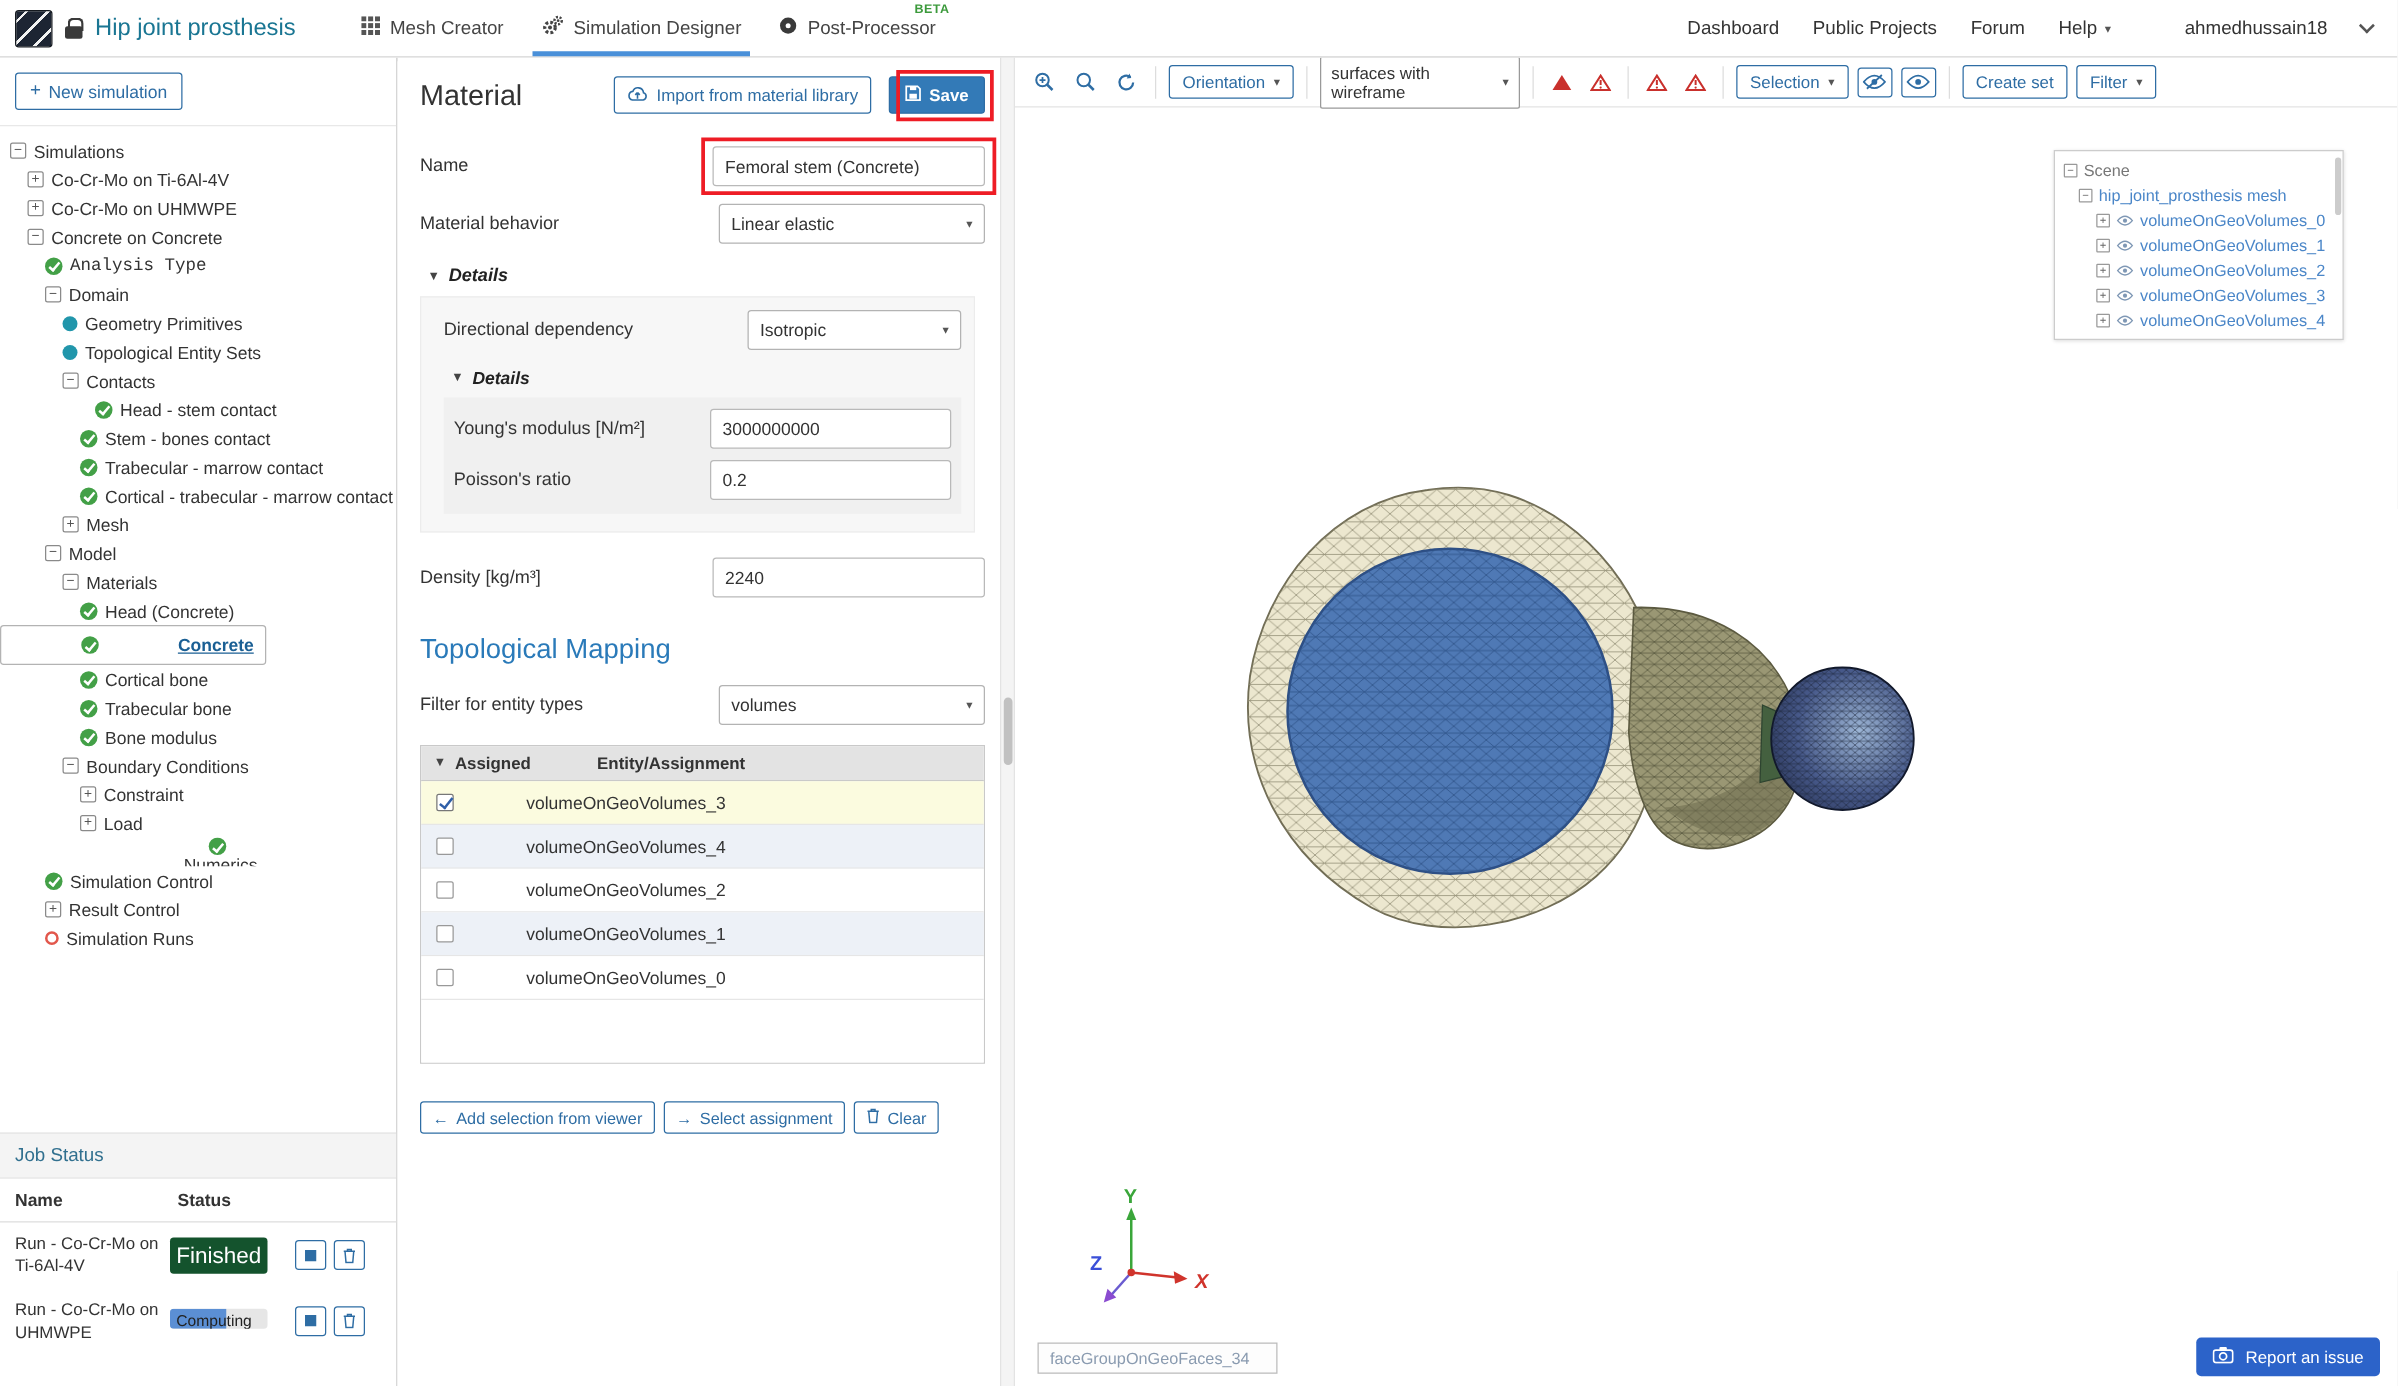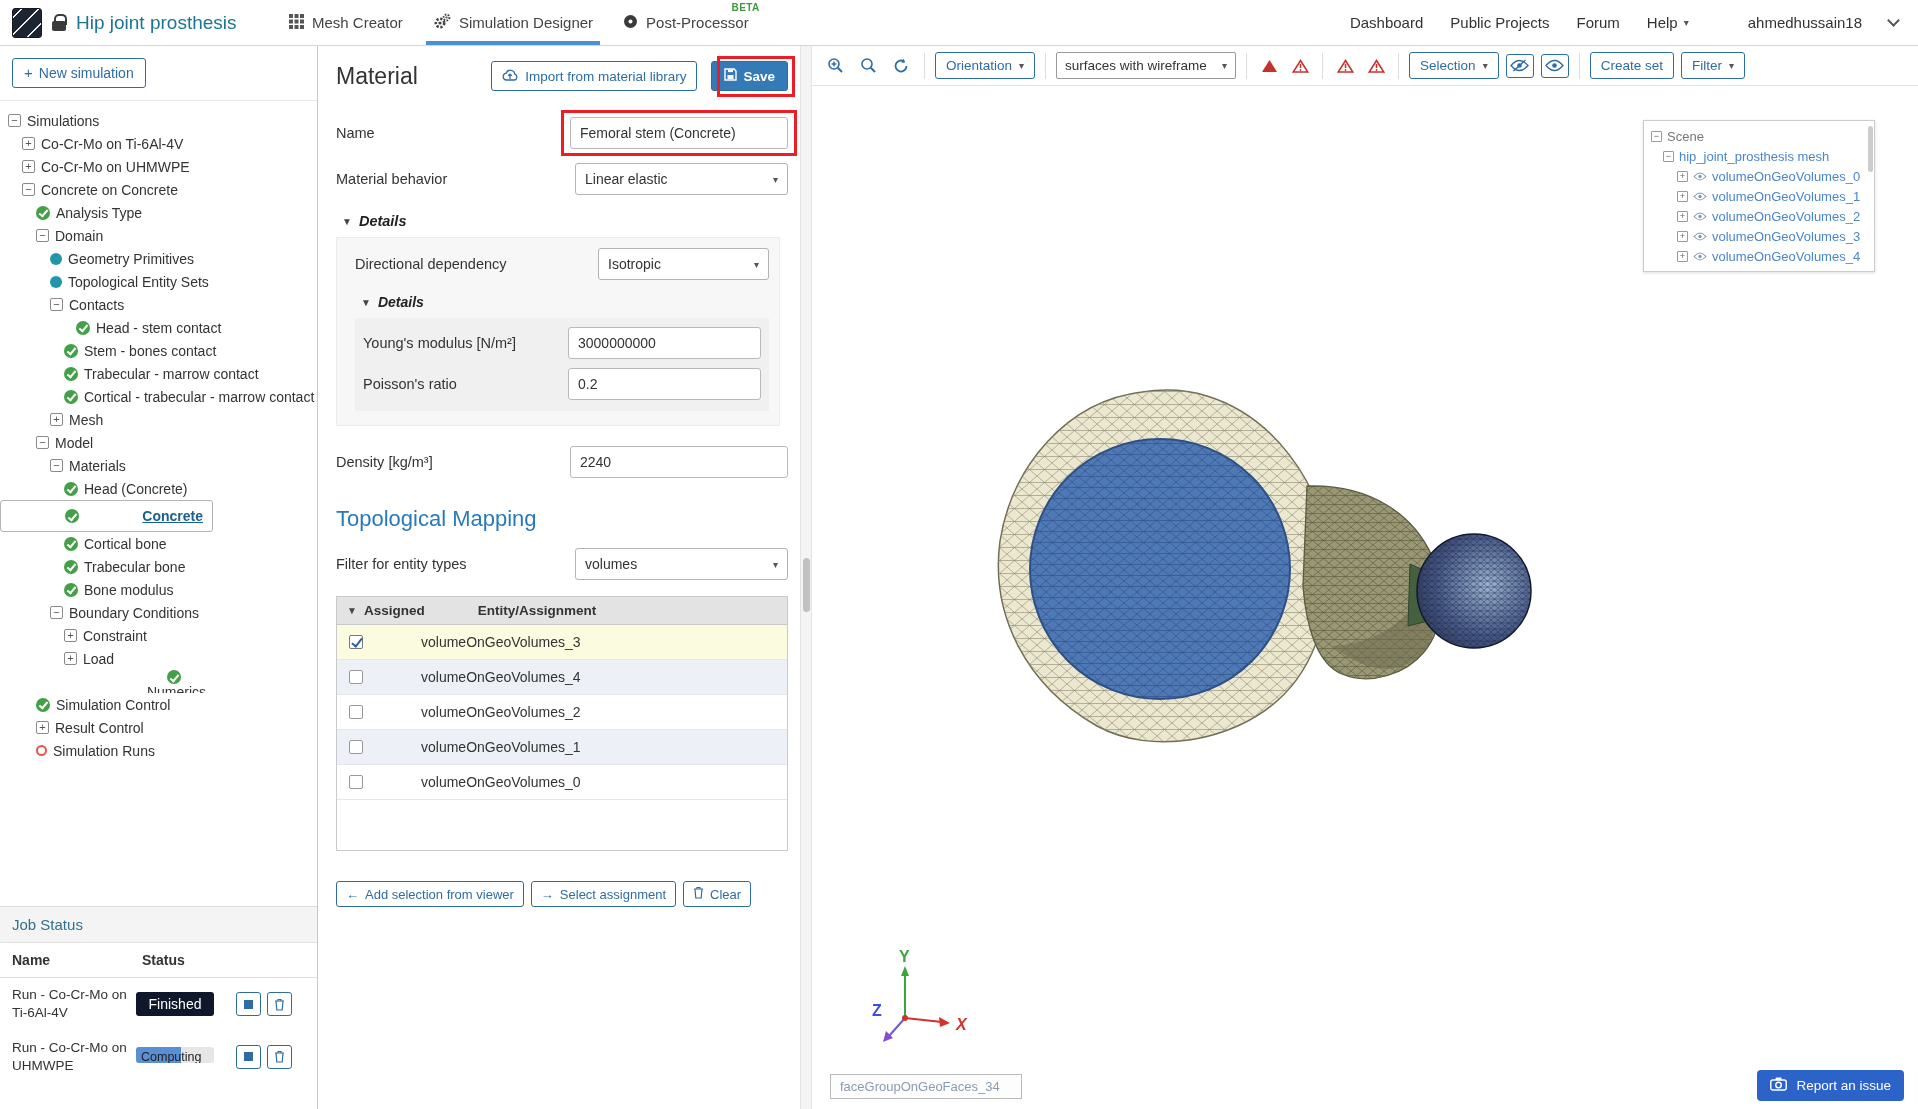--- a/index.html
+++ b/index.html
@@ -39,21 +39,21 @@
   .nicon.run{width:11px;height:11px;border-radius:50%;border:2px solid #e2574c;background:#fff}
   .tlabel{font-size:14px;color:#333}
   .trow.sel .tlabel{color:#1a5f94;font-weight:bold;text-decoration:underline}
 
   
   .jobs{position:absolute;left:0;right:0;bottom:0;border-top:1px solid #ddd;background:#fff}
   .jobs-title{background:#f4f4f4;color:#31708f;font-size:15px;padding:9px 12px;border-bottom:1px solid #e2e2e2}
   .jobs-head{display:grid;grid-template-columns:130px 1fr;padding:9px 12px;font-weight:bold;font-size:14px;border-bottom:1px solid #ddd;background:#fff}
   .jobrow{display:grid;grid-template-columns:124px 90px auto;align-items:center;padding:8px 0 8px 12px;font-size:13.5px}
   .jname{line-height:1.35;padding-right:8px}
-  .badge-finished{display:inline-block;background:#0f172a;color:#fff;border-radius:3px;text-align:center;padding:4px 0;font-size:14px;width:78px}
+  .badge-finished{display:inline-block;background:#14532d;color:#fff;border-radius:3px;text-align:center;padding:4px 0;font-size:18px;width:78px}
   .progress{position:relative;display:inline-block;width:78px;height:16px;background:#e6e6e6;border-radius:3px;overflow:hidden}
   .progress .fill{position:absolute;left:0;top:0;bottom:0;width:58%;background:#5b8fd4}
   .progress .plabel{position:absolute;left:5px;top:3px;font-size:12.5px;color:#222}
   .jobbtns{display:flex;gap:6px;margin-left:10px}
   .jbtn{width:25px;height:24px;border:1px solid #2e6da4;border-radius:3px;background:#fff;display:flex;align-items:center;justify-content:center;cursor:pointer}
   .stop-sq{width:9px;height:9px;background:#2e6da4;display:block}
   .jobs-pad{height:26px}
 
   
   .panel{position:absolute;top:49px;left:318px;width:482px;bottom:0;background:#fff;position:absolute;overflow:hidden}
@@ -105,21 +105,21 @@
   .vscrollbar{position:absolute;top:46px;left:800px;width:12px;bottom:0;background:#f4f4f4;border-left:1px solid #e3e3e3;border-right:1px solid #e3e3e3}
   .vthumb{position:absolute;left:2px;top:512px;width:7px;height:54px;background:#c1c1c1;border-radius:4px}
 
   
   .viewer{position:absolute;top:46px;left:812px;right:0;bottom:0;background:#fff;overflow:hidden}
   .vtoolbar{height:40px;border-bottom:1px solid #e3e3e3;display:flex;align-items:center;gap:7px;padding-left:10px;background:#fff;position:relative;z-index:5}
   .vsep{width:1px;height:26px;background:#ddd;margin:0 3px}
   .icobtn{width:26px;height:24px;display:flex;align-items:center;justify-content:center;background:#fff;border:none;cursor:pointer}
   .eyebtn{width:28px;height:24px;border:1px solid #2e6da4;border-radius:3px;background:#fff;display:flex;align-items:center;justify-content:center;cursor:pointer}
   .vbtn{display:inline-flex;align-items:center;gap:7px;border:1px solid #2e6da4;color:#2e6da4;background:#fff;border-radius:3px;font-size:13.5px;padding:5px 10px;cursor:pointer;font-family:inherit;white-space:nowrap}
-  .vselect{display:flex;align-items:center;justify-content:space-between;border:1px solid #999;border-radius:2px;background:#fff;color:#333;font-size:13.5px;padding:5px 8px;width:180px;cursor:pointer}
+  .vselect{display:flex;align-items:center;justify-content:space-between;border:1px solid #999;border-radius:2px;background:#fff;color:#333;font-size:13.5px;padding:5px 8px;width:160px;cursor:pointer}
   .tribtn{width:24px;height:24px;display:flex;align-items:center;justify-content:center;background:#fff;border:none;cursor:pointer}
 
   .vport{position:absolute;left:0;top:40px;right:0;bottom:0}
   .scene{position:absolute;top:74px;right:43px;width:232px;background:#fff;border:1px solid #ccc;box-shadow:0 1px 3px rgba(0,0,0,.14);padding:5px 3px;font-size:13px;z-index:10}
   .srow{display:flex;align-items:center;gap:5px;height:20px;color:#4a86c8;white-space:nowrap;cursor:pointer;overflow:hidden}
   .srow.root{color:#777}
   .stoggle{flex:none;width:11px;height:11px;border:1px solid #999;border-radius:1px;font-size:9px;line-height:8px;text-align:center;color:#666;background:#fff}
   .seye{display:flex;align-items:center}
   .sbar{position:absolute;right:1px;top:5px;width:5px;height:46px;background:#ccc;border-radius:3px}
 
@@ -205,21 +205,21 @@
           <span class="tlabel">Co-Cr-Mo on Ti-6Al-4V</span>
         </div>
         <div class="trow" style="padding-left: 22px;">
           <span class="toggle">+</span>
           <span class="tlabel">Co-Cr-Mo on UHMWPE</span>
         </div>
         <div class="trow" style="padding-left: 22px;">
           <span class="toggle">−</span>
           <span class="tlabel">Concrete on Concrete</span>
         </div>
-        <div class="trow" style="padding-left: 36px;">
+        <div class="trow" style="padding-left: 36px; font-family: Liberation Mono, monospace;">
           <span class="nicon check"></span>
           <span class="tlabel">Analysis Type</span>
         </div>
         <div class="trow" style="padding-left: 36px;">
           <span class="toggle">−</span>
           <span class="tlabel">Domain</span>
         </div>
         <div class="trow" style="padding-left: 50px;">
           <span class="nicon dot"></span>
           <span class="tlabel">Geometry Primitives</span>

